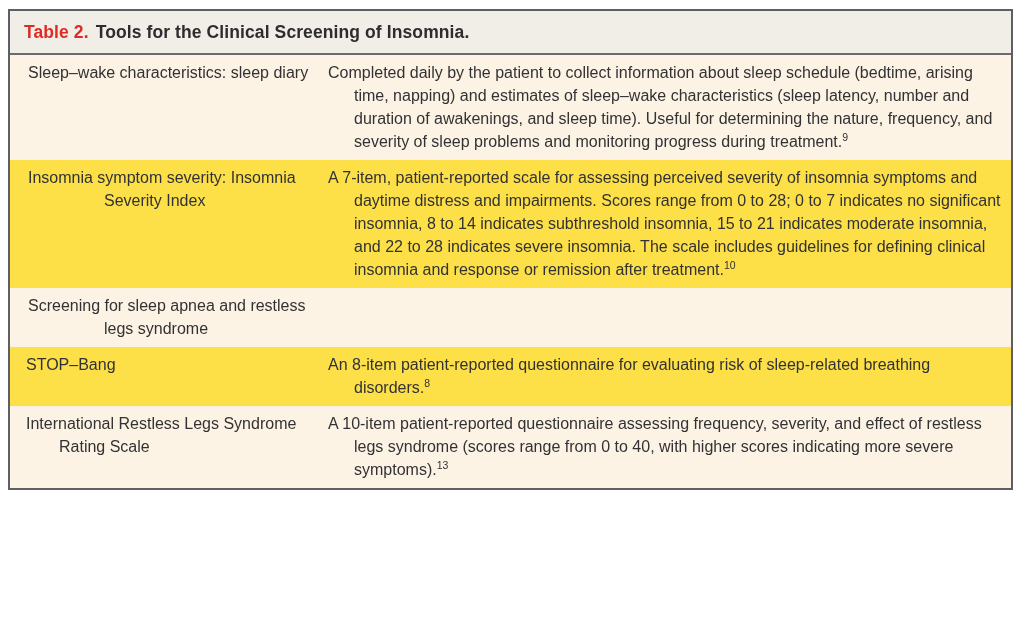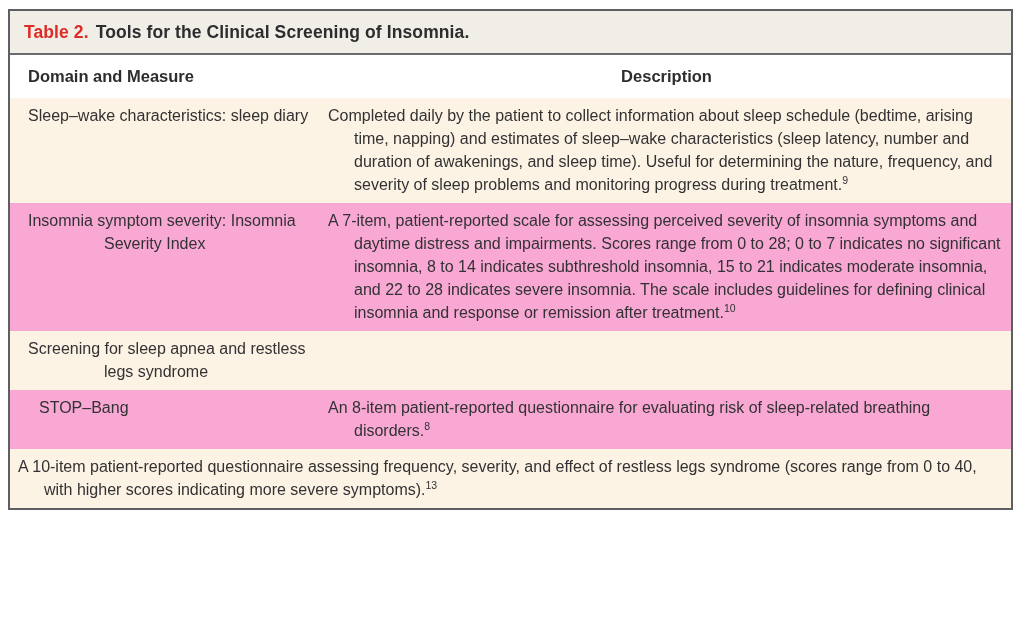--- a/index.html
+++ b/index.html
@@ -67,37 +67,37 @@
     align-items: center;
     justify-content: center;
     font-size: 16.5px;
     font-weight: bold;
     color: #2d2d2f;
   }
   .t-body { width: 100%; }
   .t-row {
     display: flex;
     align-items: flex-start;
-    background: #f9a8d4;
+    background: #fde047;
   }
   .t-row:nth-child(odd) {
     background: #fdf3e4;
   }
   .cell-domain {
     width: 310px;
     flex: 0 0 310px;
     box-sizing: border-box;
     padding: 6px 4px 7px 94px;
     text-indent: -76px;
     font-size: 16px;
     line-height: 23px;
     color: #323234;
   }
   .cell-domain.indent-1 {
-    padding-left: 62px;
+    padding-left: 49px;
     text-indent: -33px;
   }
   .cell-desc {
     flex: 1 1 auto;
     box-sizing: border-box;
     padding: 6px 10px 7px 34px;
     text-indent: -26px;
     font-size: 16px;
     line-height: 23px;
     color: #323234;
@@ -121,24 +121,20 @@
 <body>
 
 <div class="page">
   <div class="table-box">
 
     <div class="title-bar">
       <span class="title-label">Table 2.</span>
       <span class="title-text">Tools for the Clinical Screening of Insomnia.</span>
     </div>
 
-    <div class="header-row">
-      <div class="header-domain">Domain and Measure</div>
-      <div class="header-desc">Description</div>
-    </div>
 
     <div class="t-body">
 
       <div class="t-row">
         <div class="cell-domain">Sleep–wake characteristics: sleep diary</div>
         <div class="cell-desc"><span>Completed daily by the patient to collect information about sleep schedule (bedtime, arising time, napping) and estimates of sleep–wake characteristics (sleep latency, number and duration of awakenings, and sleep time). Useful for determining the nature, frequency, and severity of sleep problems and monitoring progress during treatment.</span><sup>9</sup></div>
       </div>
 
       <div class="t-row">
         <div class="cell-domain">Insomnia symptom severity: Insomnia Severity Index</div>
@@ -150,20 +146,21 @@
         <div class="cell-domain">Screening for sleep apnea and restless legs syndrome</div>
         <div class="cell-desc" style="visibility: hidden;"><span></span><sup></sup></div>
       </div>
 
       <div class="t-row">
         <div class="cell-domain indent-1">STOP–Bang</div>
         <div class="cell-desc"><span>An 8-item patient-reported questionnaire for evaluating risk of sleep-related breathing disorders.</span><sup>8</sup></div>
       </div>
 
       <div class="t-row">
+        <div class="cell-domain indent-1">International Restless Legs Syndrome Rating Scale</div>
         <div class="cell-desc"><span>A 10-item patient-reported questionnaire assessing frequency, severity, and effect of restless legs syndrome (scores range from 0 to 40, with higher scores indicating more severe symptoms).</span><sup>13</sup></div>
       </div>
 
     </div>
   </div>
 
   <div class="bottom-rule"></div>
 </div>
 
 </body></html>

